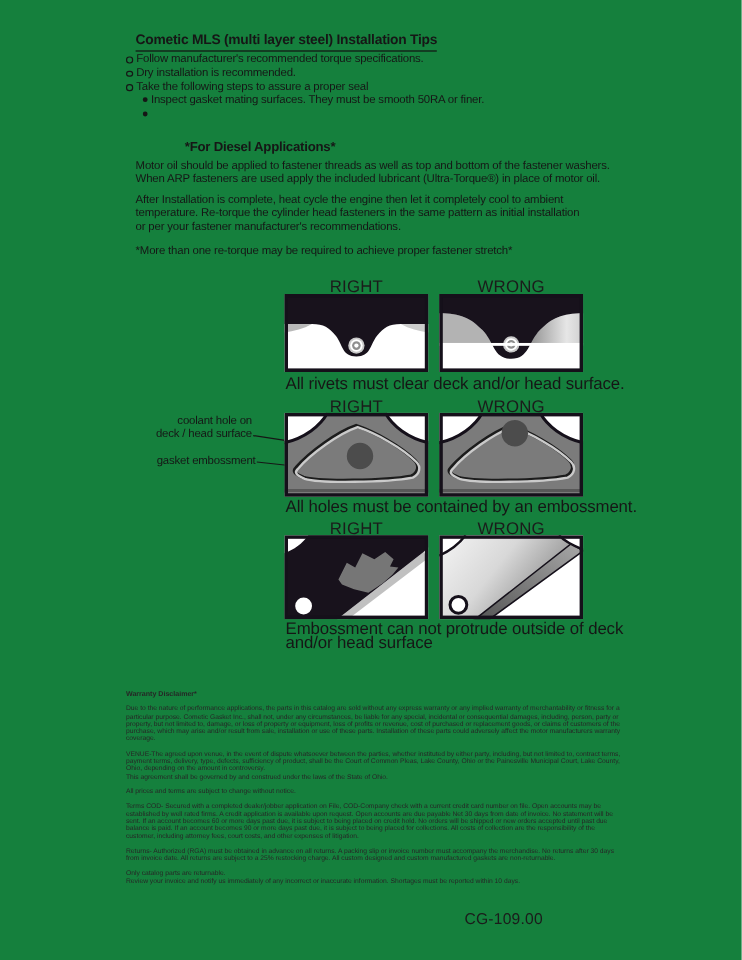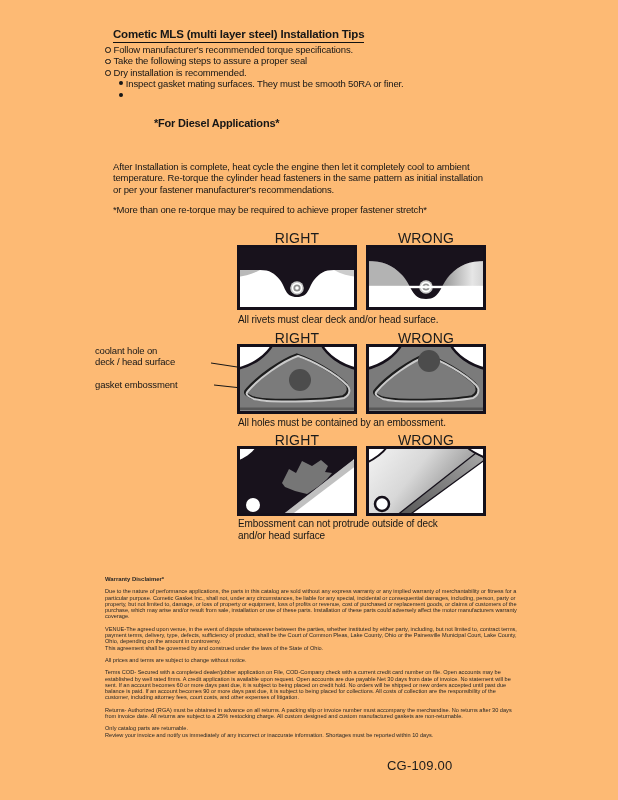--- a/index.html
+++ b/index.html
@@ -1,45 +1,45 @@
 <!DOCTYPE html>
 <html><head>
 <meta charset="utf-8">
 <style>
   html,body{margin:0;padding:0;}
   body{
     width:618px;height:800px;background:#ffffff;
     font-family:"Liberation Sans", sans-serif;
     color:#161616;overflow:hidden;position:relative;
   }
-  .page{position:absolute;left:0;top:0;width:618px;height:800px;background:#fdba74;}
+  .page{position:absolute;left:0;top:0;width:618px;height:800px;background:#15803d;}
   .abs{position:absolute;}
   .title{
     font-size:11.5px;font-weight:bold;letter-spacing:-0.2px;
     border-bottom:1.5px solid #111;padding-bottom:1.5px;display:inline-block;
   }
   .body-txt{font-size:9.5px;line-height:11.4px;letter-spacing:-0.15px;white-space:pre-line;}
   .bold-head{font-size:11px;font-weight:bold;letter-spacing:-0.2px;}
   .bullet-row{display:flex;align-items:flex-start;line-height:11.4px;font-size:9.5px;letter-spacing:-0.15px;}
   .bullet-row.sub{padding-left:14px;}
   .marker-open{
     width:3.5px;height:3.5px;border:1px solid #161616;border-radius:50%;
     display:inline-block;flex:0 0 auto;margin:3.2px 3px 0 0;
   }
   .marker-filled{
     width:3.8px;height:3.8px;background:#161616;border-radius:50%;
     display:inline-block;flex:0 0 auto;margin:3.2px 3px 0 0;
   }
   .rw-label{font-size:14px;letter-spacing:0.2px;text-align:center;width:120px;color:#1b1b1b;}
-  .caption{font-size:10px;letter-spacing:-0.1px;line-height:11.5px;white-space:pre-line;color:#161616;}
+  .caption{font-size:14px;letter-spacing:-0.1px;line-height:11.5px;white-space:pre-line;color:#161616;}
   .dbox{width:120px;}
   .dbox svg{display:block;}
   .annot{
     font-size:9.5px;line-height:11px;letter-spacing:-0.15px;
-    white-space:pre-line;color:#161616;
+    text-align:right;white-space:pre-line;color:#161616;
   }
   .fine-wrap{width:414px;font-size:5.6px;line-height:6.3px;letter-spacing:0;color:#262626;}
   .fine-head{font-weight:bold;font-size:5.9px;margin-bottom:6px;}
   .fine-para{margin:0 0 6px 0;white-space:pre-line;}
   .cg{font-size:13px;letter-spacing:0.2px;color:#1b1b1b;}
 </style>
 </head>
 <body>
 
 <div class="page">
@@ -48,36 +48,38 @@
     <span class="title">Cometic MLS (multi layer steel) Installation Tips</span>
   </div>
 
   <div class="abs" style="left:105px;top:44px;width:500px;">
     <div class="bullet-row">
       <span class="marker-open"></span>
       <span>Follow manufacturer's recommended torque specifications.</span>
     </div>
     <div class="bullet-row">
       <span class="marker-open"></span>
-      <span>Take the following steps to assure a proper seal</span>
+      <span>Dry installation is recommended.</span>
     </div>
     <div class="bullet-row">
       <span class="marker-open"></span>
-      <span>Dry installation is recommended.</span>
+      <span>Take the following steps to assure a proper seal</span>
     </div>
     <div class="bullet-row sub">
       <span class="marker-filled"></span>
       <span>Inspect gasket mating surfaces.  They must be smooth 50RA or finer.</span>
     </div>
     <div class="bullet-row sub">
       <span class="marker-filled"></span>
     </div>
   </div>
 
   <div class="abs bold-head" style="left:113px;top:117px;margin-left:41px;">*For Diesel Applications*</div>
+  <div class="abs body-txt" style="left:113px;top:133px;width:500px;">Motor oil should be applied to fastener threads as well as top and bottom of the fastener washers.
+When ARP fasteners are used apply the included lubricant (Ultra-Torque®) in place of motor oil.</div>
   <div class="abs body-txt" style="left:113px;top:161px;width:500px;">After Installation is complete, heat cycle the engine then let it completely cool to ambient
 temperature. Re-torque the cylinder head fasteners in the same pattern as initial installation
 or per your fastener manufacturer's recommendations.</div>
   <div class="abs body-txt" style="left:113px;top:204px;width:500px;">*More than one re-torque may be required to achieve proper fastener stretch*</div>
 
   <div class="abs rw-label" style="left:237px;top:230px;">RIGHT</div>
   <div class="abs rw-label" style="left:366px;top:230px;">WRONG</div>
 
   <div class="abs dbox" style="left:237px;top:245px;">
     <svg width="120" height="65" viewBox="0 0 120 65">

